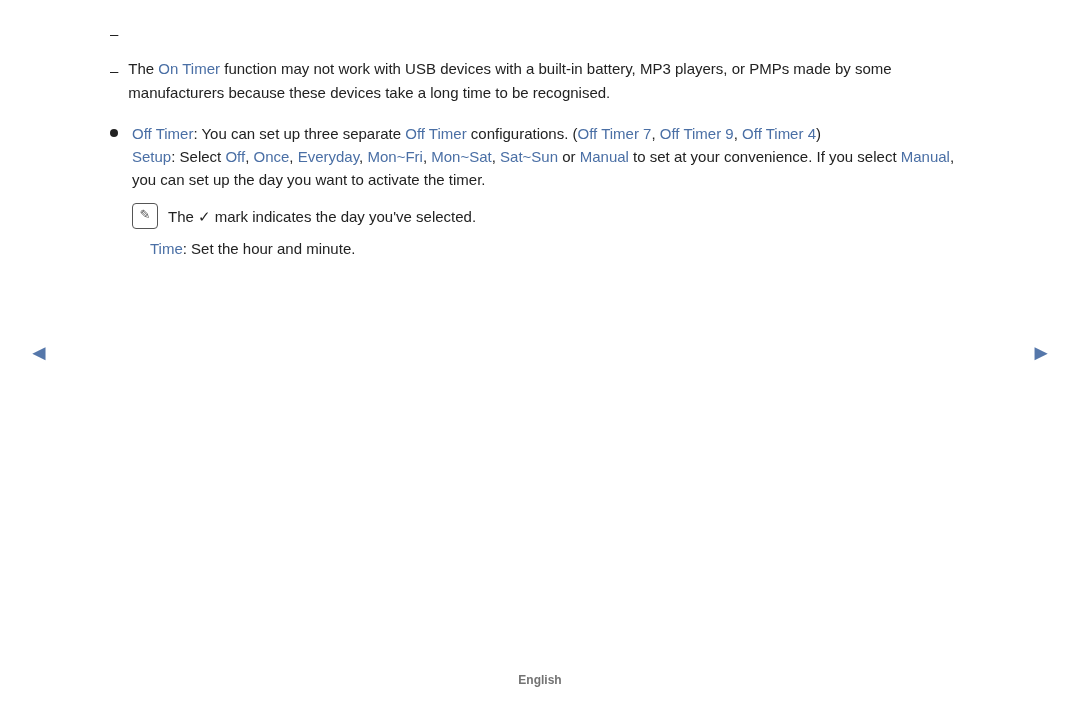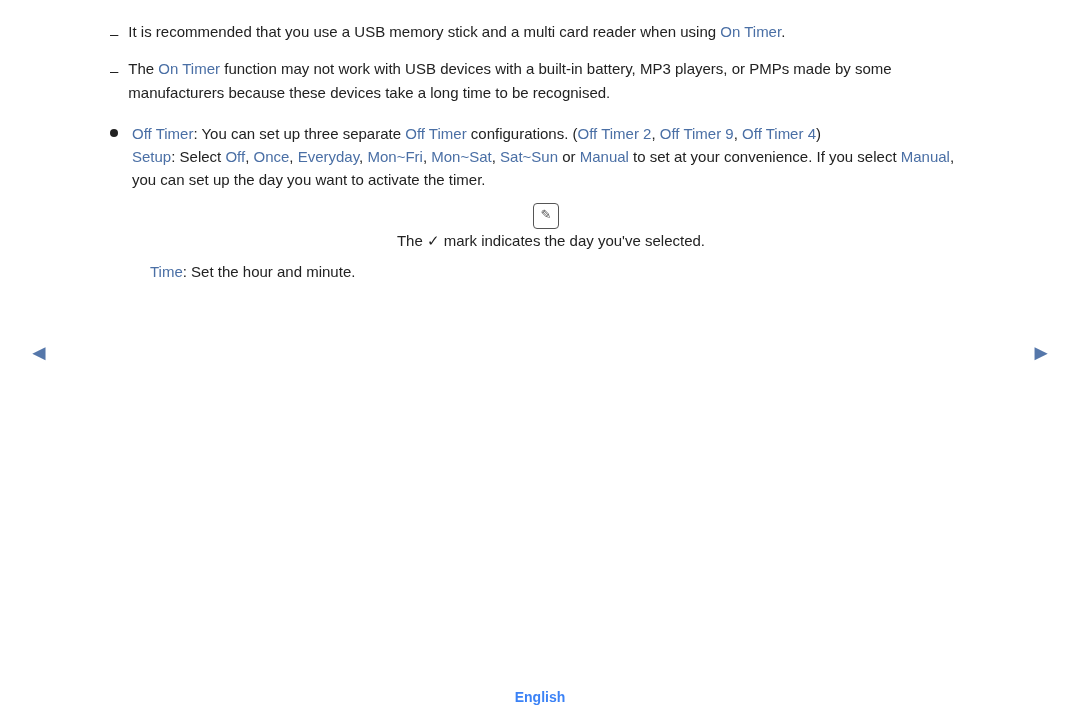--- a/index.html
+++ b/index.html
@@ -69,25 +69,24 @@
     .bullet-content {
       flex: 1;
     }
 
     .blue {
       color: #4a6fa5;
     }
 
     .note-box {
       display: flex;
-      align-items: center;
+      align-items: flex-end;
       margin-top: 10px;
       margin-bottom: 2px;
       margin-left: 0px;
-      flex-direction: column;
     }
 
     .note-icon {
       width: 26px;
       height: 26px;
       border: 1.5px solid #555;
       border-radius: 4px;
       display: flex;
       align-items: center;
       justify-content: center;
@@ -134,26 +133,26 @@
     .nav-arrow-left {
       left: 28px;
     }
 
     .nav-arrow-right {
       right: 28px;
     }
 
     .footer-lang {
       position: absolute;
-      bottom: 0;
+      bottom: 18px;
       left: 50%;
       transform: translateX(-50%);
       font-weight: bold;
-      font-size: 14px;
-      color: #3b82f6;
+      font-size: 12px;
+      color: #737373;
     }
 
     p {
       line-height: 1.55;
     }
   </style>
 </head>
 <body>
 
 <div class="nav-arrow nav-arrow-left">
@@ -162,39 +161,36 @@
 
 <div class="nav-arrow nav-arrow-right">
   <span>►</span>
 </div>
 
 <div class="content-area">
 
   <ul class="dash-list">
     <li class="dash-item">
       <span class="dash-symbol">–</span>
-      <span>
-        It is recommended that you use a USB memory stick and a multi card reader when using <span class="blue">On Timer</span>.
-      </span>
     </li>
     <li class="dash-item">
       <span class="dash-symbol">–</span>
       <span>
         The <span class="blue">On Timer</span> function may not work with USB devices with a built-in battery, MP3 players, or PMPs made by some manufacturers because these devices take a long time to be recognised.
       </span>
     </li>
   </ul>
 
   <ul class="bullet-list">
     <li class="bullet-item">
       <span class="bullet-dot"></span>
       <div class="bullet-content">
 
         <p>
-          <span class="blue">Off Timer</span>: You can set up three separate <span class="blue">Off Timer</span> configurations. (<span class="blue">Off Timer 2</span>, <span class="blue">Off Timer 9</span>, <span class="blue">Off Timer 4</span>)
+          <span class="blue">Off Timer</span>: You can set up three separate <span class="blue">Off Timer</span> configurations. (<span class="blue">Off Timer 7</span>, <span class="blue">Off Timer 9</span>, <span class="blue">Off Timer 4</span>)
         </p>
 
         <p>
           <span class="blue">Setup</span>: Select <span class="blue">Off</span>, <span class="blue">Once</span>, <span class="blue">Everyday</span>, <span class="blue">Mon~Fri</span>, <span class="blue">Mon~Sat</span>, <span class="blue">Sat~Sun</span> or <span class="blue">Manual</span> to set at your convenience. If you select <span class="blue">Manual</span>, you can set up the day you want to activate the timer.
         </p>
 
         <div class="note-box">
           <div class="note-icon"></div>
           <span class="note-text">
             The <span class="check-mark">✓</span> mark indicates the day you've selected.

